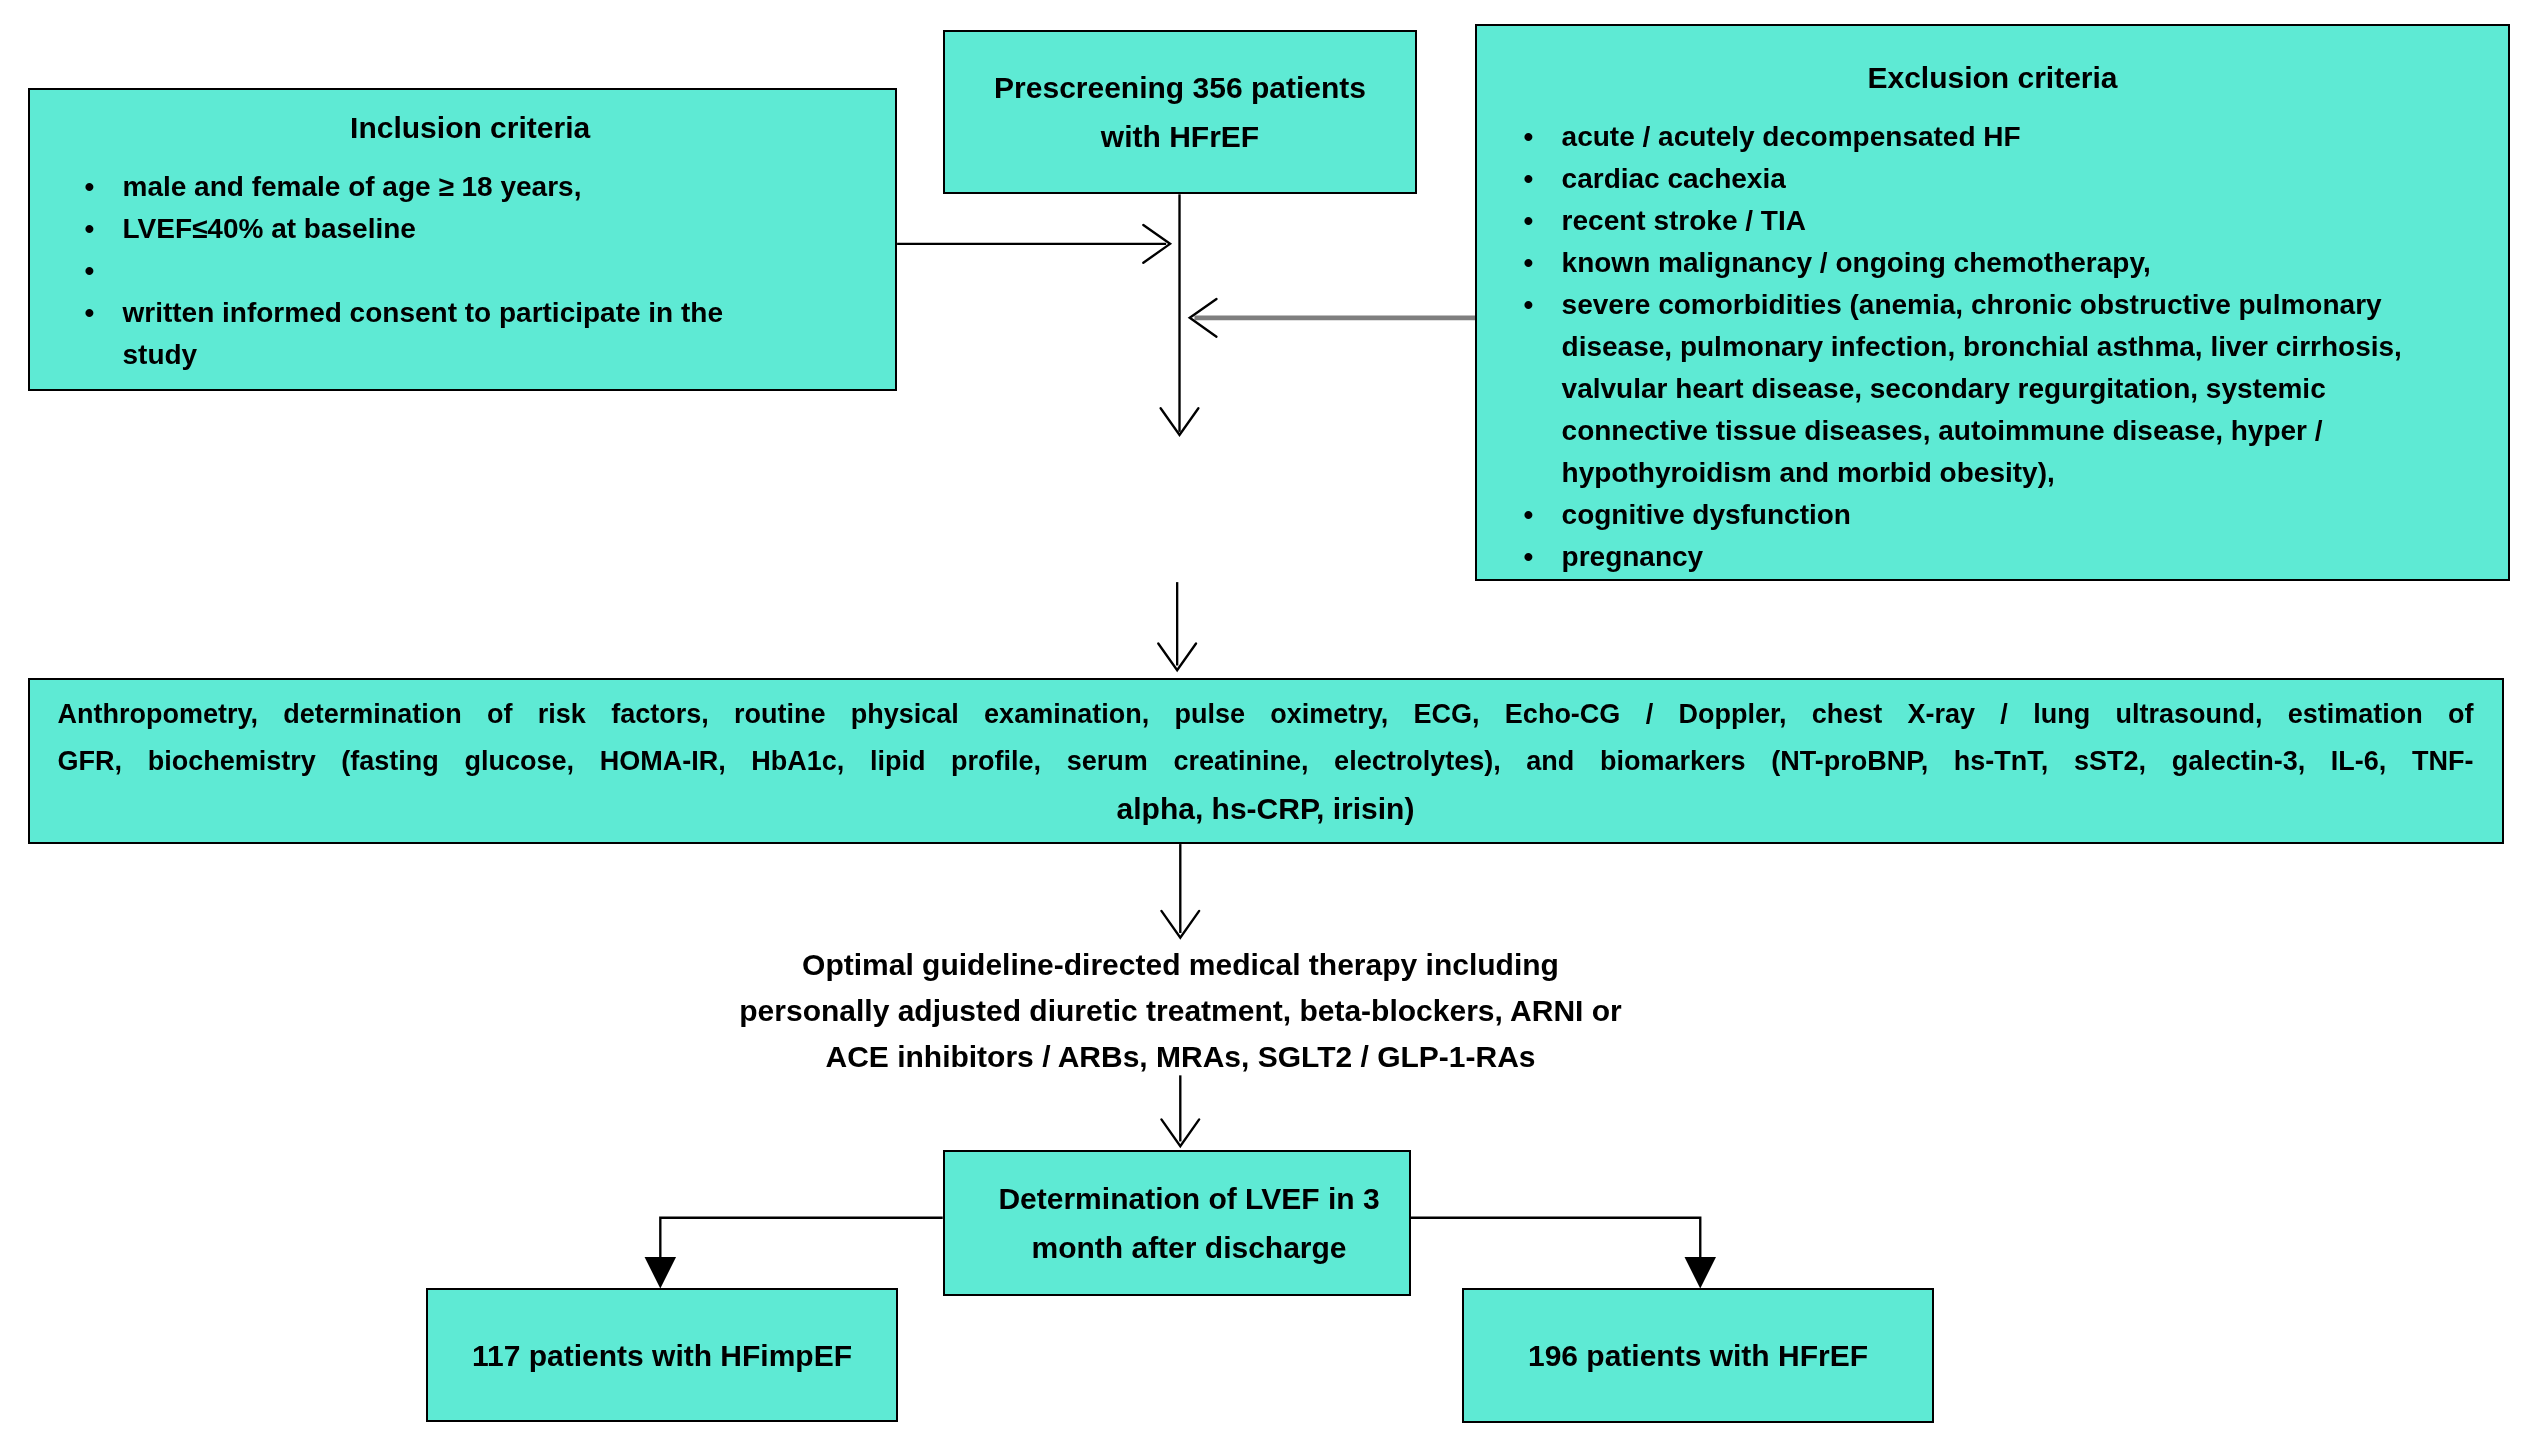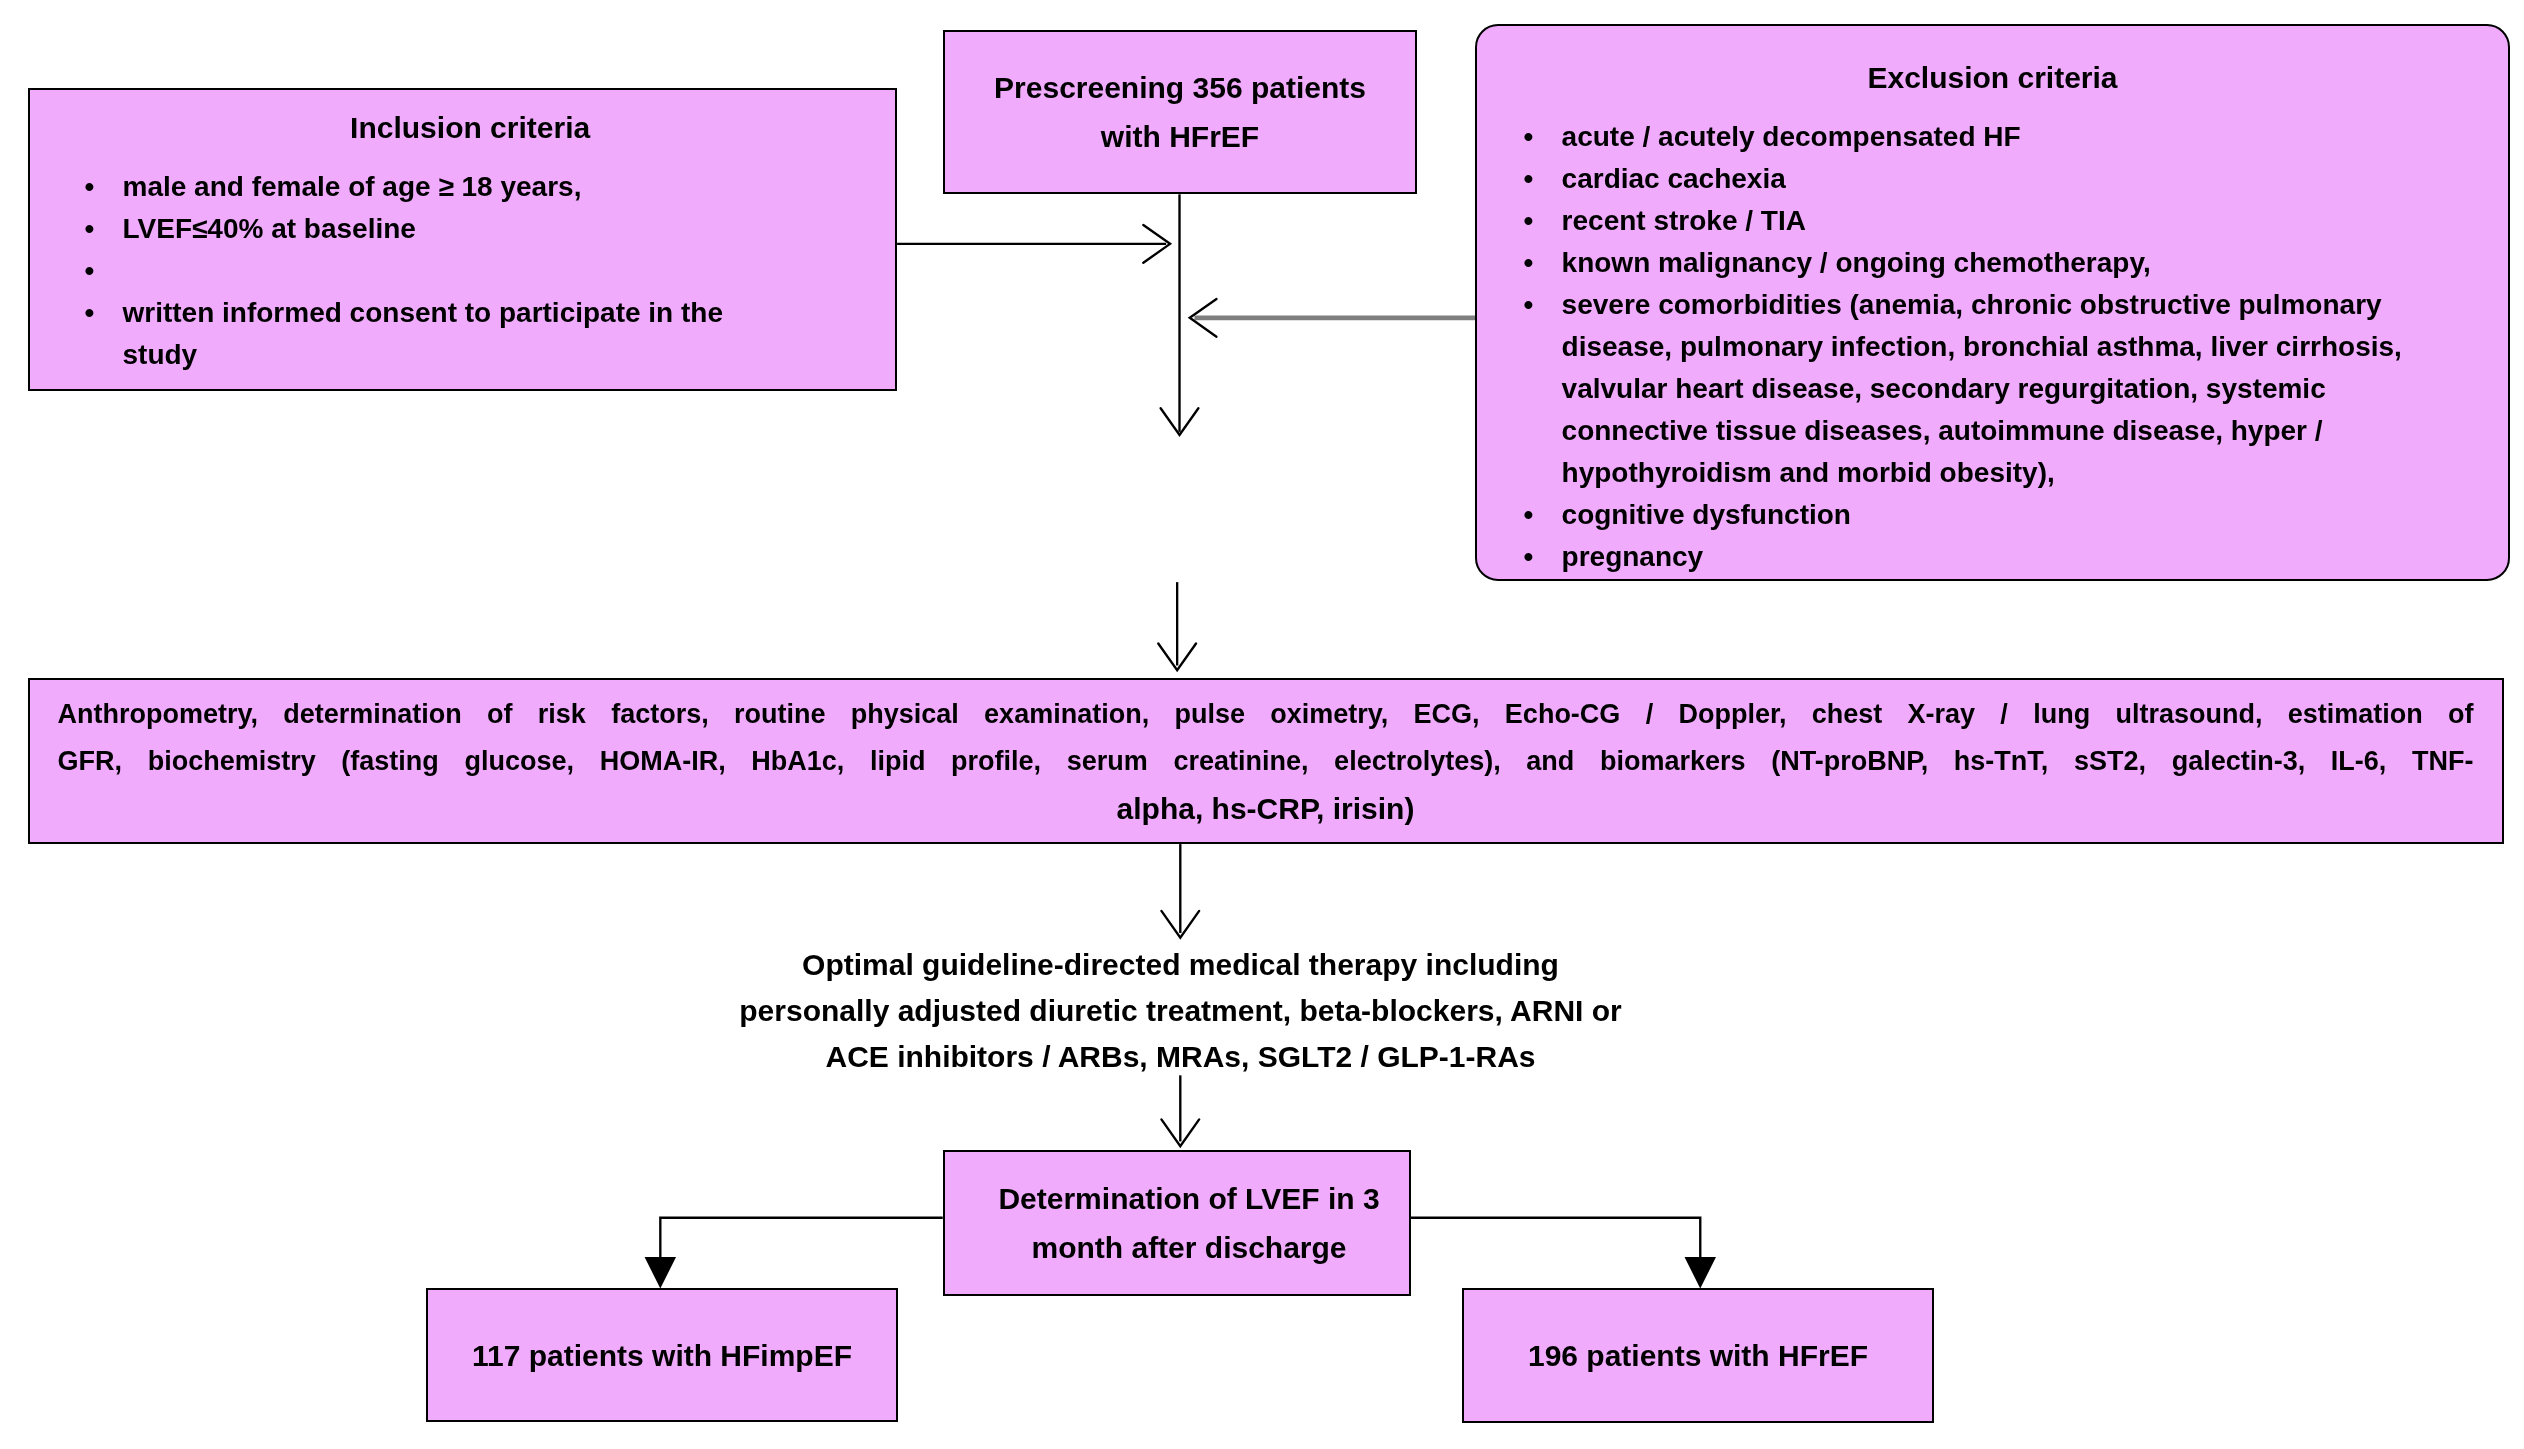--- a/index.html
+++ b/index.html
@@ -8,21 +8,21 @@
     width:2525px;height:1449px;
     background:#ffffff;
     font-family:"Liberation Sans","DejaVu Sans",sans-serif;
     font-weight:700;
     color:#000000;
     overflow:hidden;
   }
   .box{
     position:absolute;
     border:2.4px solid #000000;
-    background:#f0abfc;
+    background:#5eead4;
     box-sizing:border-box;
     display:flex;
     flex-direction:column;
     justify-content:center;
     align-items:center;
     text-align:center;
   }
   .center-label{font-size:30px;line-height:49px;}
   .free-label{
     position:absolute;
@@ -32,21 +32,21 @@
   
   .crit{justify-content:flex-start;align-items:stretch;text-align:left;}
   .crit .crit-title{text-align:center;font-size:30px;line-height:42px;margin-bottom:4.7px;}
   .crit ul{list-style:none;margin:12px;padding:0;}
   .crit li{display:flex;align-items:flex-start;font-size:28px;line-height:42px;}
   .crit .bullet{flex:none;width:49px;padding-left:11px;box-sizing:border-box;}
   .crit .bullet::before{content:"\2022";}
   .crit .txt{flex:1 1 auto;}
   #inclusion-box{padding:17.3px 15.7px 7.9px 15.7px;}
   #inclusion-box .txt{max-width:677px;}
-  #exclusion-box{padding:31.5px 23.6px 7.9px 23.6px;border-radius:23px;}
+  #exclusion-box{padding:31.5px 23.6px 7.9px 23.6px;}
   
   #assessment-box{justify-content:center;align-items:stretch;text-align:left;padding:7.9px 28px;}
   #assessment-box .jline{font-size:27px;line-height:47px;text-align:justify;text-align-last:justify;}
   #assessment-box .cline{font-size:30px;line-height:47px;text-align:center;text-align-last:center;}
   .connectors{position:absolute;inset:0;width:2525px;height:1449px;pointer-events:none;}
   .cline-stroke{stroke:#000000;stroke-width:3;fill:none;}
   .cline-gray{stroke:#7f7f7f;stroke-width:6;fill:none;}
   .ahead{stroke:#000000;stroke-width:3;fill:none;stroke-linecap:round;}
   .asolid{fill:#000000;stroke:none;}
 </style>

